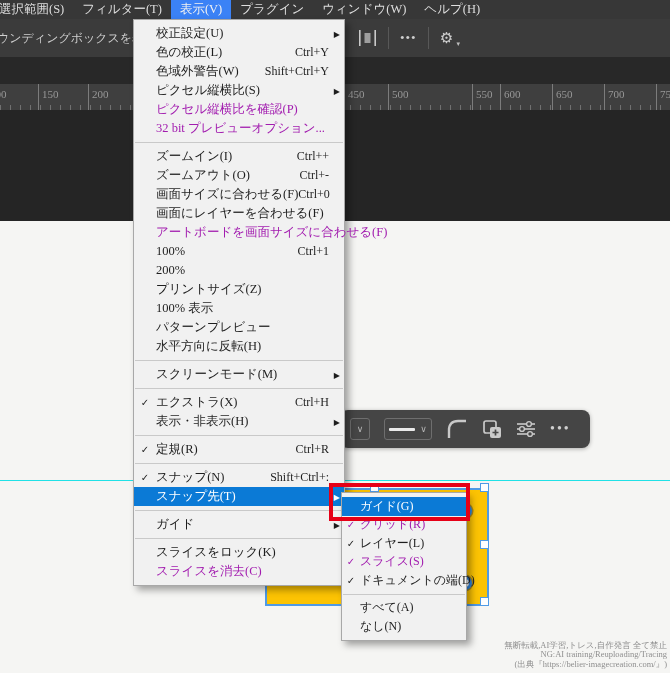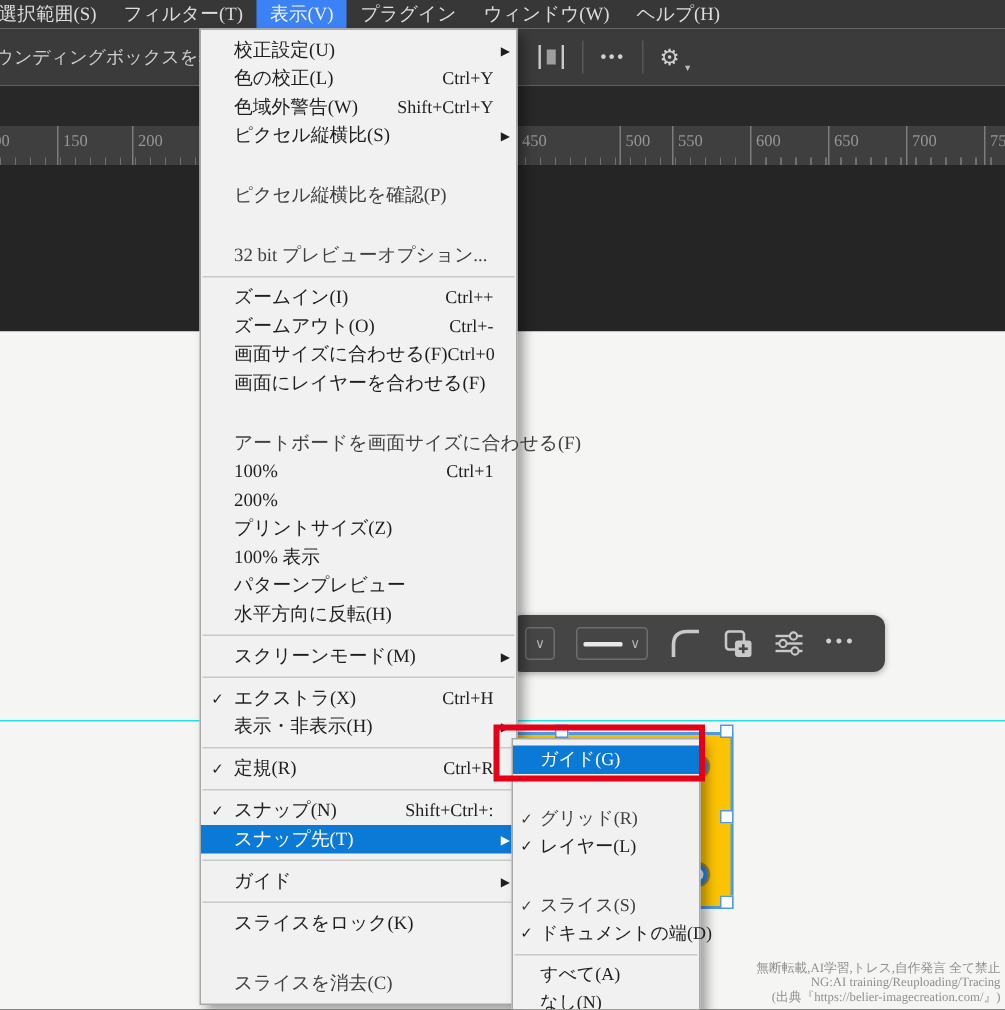--- a/index.html
+++ b/index.html
@@ -52,21 +52,21 @@
               color:#1e1e1e;z-index:5;}
   #view-menu{left:133px;top:19px;width:212px;}
   #snap-submenu{left:341px;top:492px;width:126px;z-index:6;}
   .mi{display:flex;align-items:center;height:19px;position:relative;padding-right:15px;cursor:default;}
   .chk{width:22px;text-align:center;font-size:10px;flex:none;}
   #snap-submenu .chk{width:18px;}
   .lbl{font-size:12.5px;white-space:nowrap;}
   #snap-submenu .lbl{font-size:12px;}
   .sc{margin-left:auto;font-size:12px;white-space:nowrap;}
   .arr{position:absolute;right:4px;top:50%;transform:translateY(-50%);font-size:8px;}
-  .mi.dis{color:#404040;margin-top:21px;}
+  .mi.dis{color:#a21caf;}
   .mi.hl{background:#0b7ad6;color:#fff;}
   .msep{height:1px;background:#c9c9c9;margin:4px 1px;}
   #snap-submenu .mi{height:18.5px;}
   
   .annotation-rect{position:absolute;left:329px;top:483px;width:141px;height:38px;
                    border:4px solid #e60017;box-sizing:border-box;z-index:8;pointer-events:none;}
   
   .watermark{position:absolute;right:3px;bottom:4px;text-align:right;color:#8f8f8f;
              font-size:8.5px;line-height:9.5px;z-index:4;white-space:nowrap;}
   svg{display:block;}
@@ -106,22 +106,22 @@
   </div>
 
   <div class="strip"></div>
 
   <div class="ruler" id="ruler">
     <div class="minor"></div>
   <div class="rnum" style="left: -14px;">100</div>
       <div class="rnum" style="left: 38px;">150</div>
       <div class="rnum" style="left: 88px;">200</div>
       <div class="rnum" style="left: 344px;">450</div>
-      <div class="rnum" style="left: 413px; text-align: center;">500</div>
-      <div class="rnum" style="left: 448px;">550</div>
+      <div class="rnum" style="left: 388px; text-align: center;">500</div>
+      <div class="rnum" style="left: 472px;">550</div>
       <div class="rnum" style="left: 500px;">600</div>
       <div class="rnum" style="left: 552px;">650</div>
       <div class="rnum" style="left: 604px;">700</div>
       <div class="rnum" style="left: 656px;">750</div>
     </div>
 
   <div class="surround"></div>
 
   <div class="canvas">
     <div class="guide" id="guide" style="background: rgb(33, 225, 230);"></div>

